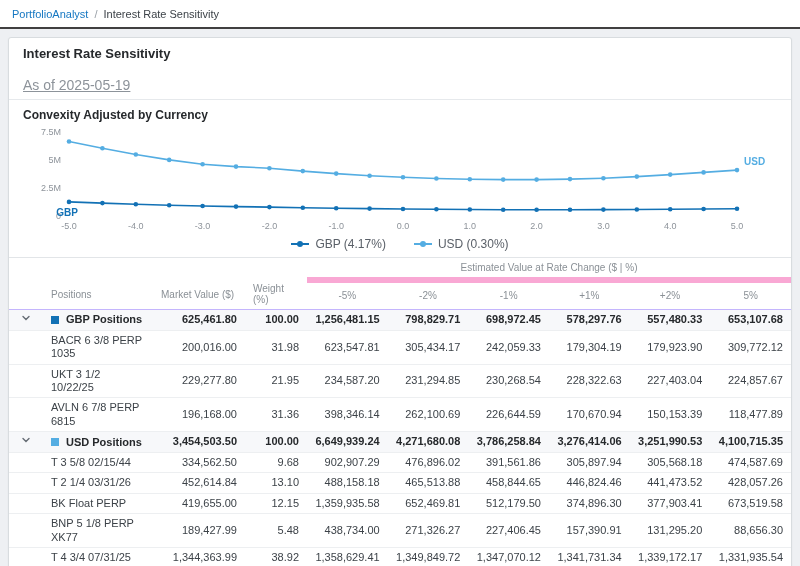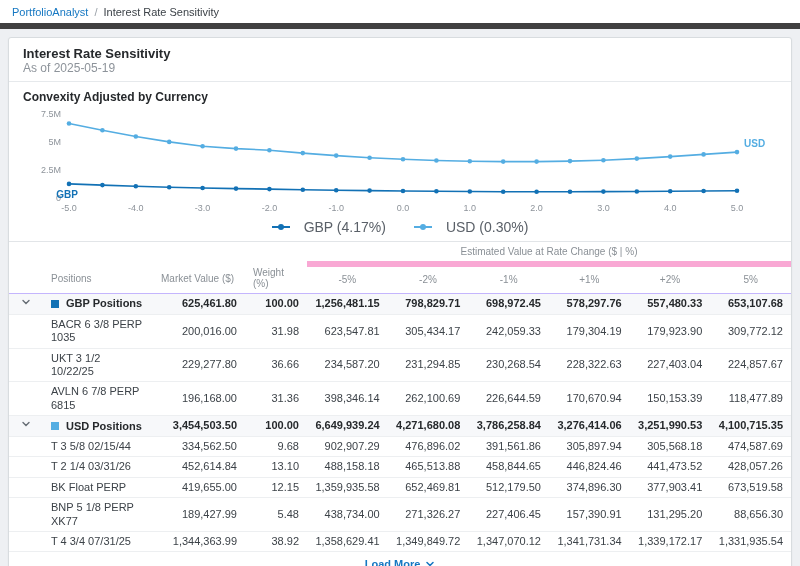--- a/index.html
+++ b/index.html
@@ -1,38 +1,38 @@
 <!DOCTYPE html>
 <html><head>
 <meta charset="utf-8">
 <style>
   * { margin:0; padding:0; box-sizing:border-box; }
   html,body { width:800px; height:566px; }
   body { background:#eef0f3; font-family:"Liberation Sans",sans-serif; overflow:hidden; }
 
-  .topbar { background:#fff; border-bottom:6px solid #404040; height:29px; display:flex; align-items:center; padding:0 12px; }
+  .topbar { background:#fff; border-bottom:2px solid #404040; height:29px; display:flex; align-items:center; padding:0 12px; }
   .breadcrumb { font-size:11px; display:flex; align-items:center; }
   .breadcrumb a { color:#1577c2; text-decoration:none; cursor:pointer; }
   .breadcrumb .sep { color:#9aa1a8; margin:0 6px; }
   .breadcrumb .current { color:#3c4248; }
 
   .page { padding:8px; }
   .card { background:#fff; border:1px solid #d8dcdf; border-radius:3px; box-shadow:0 1px 2px rgba(0,0,0,.05); }
   .card-header { padding:8px 14px 6px; border-bottom:1px solid #e6e9ec; }
   .card-header h1 { font-size:13px; color:#26292c; font-weight:bold; }
-  .asof { font-size:12px; color:#8d939a; margin-top:0; }
+  .asof { font-size:14px; color:#8d939a; margin-top:16px;text-decoration:underline; }
 
   .chart-section { padding:8px 14px 0; }
   .chart-section h2 { font-size:12px; color:#26292c; font-weight:bold; margin-bottom:2px; }
   #chart-svg { display:block; }
   #chart-svg text.tick { font-size:9px; fill:#8d939a; font-family:"Liberation Sans",sans-serif; }
   #chart-svg text.series-label { font-size:10px; font-weight:bold; font-family:"Liberation Sans",sans-serif; }
 
   .legend { display:flex; justify-content:center; gap:28px; padding:1px 0 6px; }
-  .legend-item { display:flex; align-items:center; gap:14px; font-size:14px; color:#5a6068; cursor:pointer; }
+  .legend-item { display:flex; align-items:center; gap:6px; font-size:12px; color:#5a6068; cursor:pointer; }
   .lm { position:relative; width:18px; height:8px; display:inline-block; }
   .lm-line { position:absolute; left:0; right:0; top:3px; height:2px; background:currentColor; }
   .lm-dot { position:absolute; left:6px; top:1px; width:6px; height:6px; border-radius:50%; background:currentColor; }
 
   table { width:100%; border-collapse:collapse; border-top:1px solid #e2e5e8; table-layout:fixed; }
   th { font-weight:normal; font-size:10px; color:#8a9096; padding:3px 8px; }
   th.group-h { text-align:center; border-bottom:6px solid #f9a8d4; padding:4px 8px; }
   tr.cols th { border-bottom:1px solid #c4b5fd; padding:3px 8px 4px; }
   th.h-pos { text-align:left; }
   th.h-num { text-align:left; }
@@ -206,21 +206,21 @@
               <td class="num">305,434.17</td>
               <td class="num">242,059.33</td>
               <td class="num">179,304.19</td>
               <td class="num">179,923.90</td>
               <td class="num">309,772.12</td>
             </tr>
             <tr class="child">
               <td class="c-chev"></td>
               <td class="c-name">UKT 3 1/2<br>10/22/25</td>
               <td class="num">229,277.80</td>
-              <td class="num">36.66</td>
+              <td class="num">21.95</td>
               <td class="num">234,587.20</td>
               <td class="num">231,294.85</td>
               <td class="num">230,268.54</td>
               <td class="num">228,322.63</td>
               <td class="num">227,403.04</td>
               <td class="num">224,857.67</td>
             </tr>
             <tr class="child">
               <td class="c-chev"></td>
               <td class="c-name">AVLN 6 7/8 PERP<br>6815</td>

